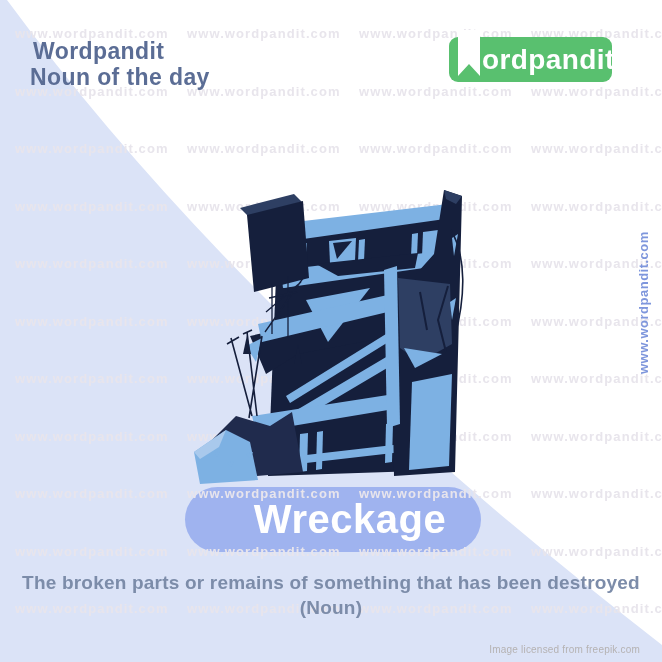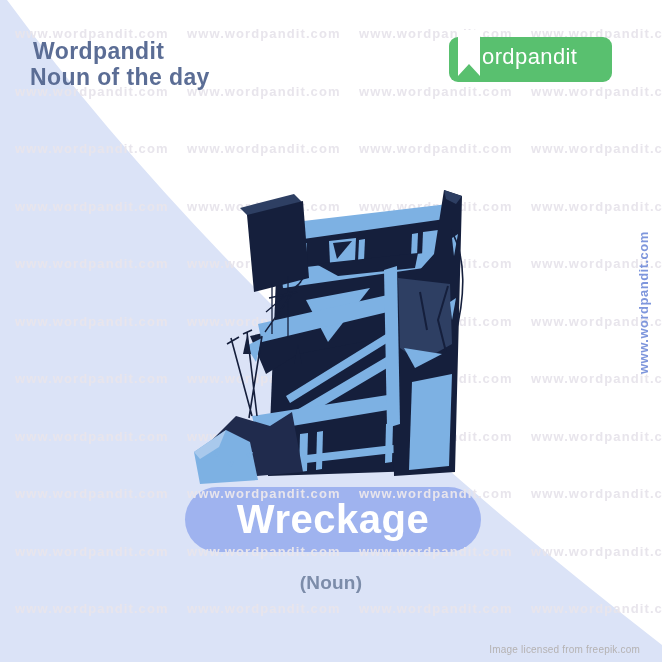--- a/index.html
+++ b/index.html
@@ -27,26 +27,26 @@
   }
   .ill-svg{z-index:4;}
   .header{position:absolute;left:0;top:38px;z-index:5;color:var(--c-header-text);}
   .brand-line{position:absolute;left:33px;top:0;font-size:23px;font-weight:700;letter-spacing:.4px;white-space:nowrap;}
   .tagline-line{position:absolute;left:30px;top:26px;font-size:23px;font-weight:700;letter-spacing:.4px;white-space:nowrap;}
   .logo{
     position:absolute;left:449px;top:37px;width:163px;height:45px;z-index:5;
     background:var(--c-logo-green);border-radius:9px;
   }
   .logo-text{
-    position:absolute;left:33px;top:7px;font-size:22px;font-weight:400;
+    position:absolute;left:33px;top:7px;font-size:28px;font-weight:700;
     color:var(--c-logo-text);letter-spacing:.4px;white-space:nowrap;
   }
   .logo-ribbon{position:absolute;left:8px;top:-7px;width:24px;height:47px;}
   .word-label{
-    position:absolute;left:185px;top:487px;width:296px;height:65px;z-index:6;
+    position:absolute;left:202px;top:487px;width:296px;height:65px;z-index:6;
     display:flex;align-items:center;justify-content:center;
     font-size:40px;font-weight:700;color:var(--c-pill-text);letter-spacing:.5px;
   }
   .definition{
     position:absolute;left:0;top:570px;width:662px;z-index:5;text-align:center;
     color:var(--c-definition-text);font-size:19px;font-weight:600;line-height:25px;
     letter-spacing:.2px;
   }
   .credit{
     position:absolute;right:22px;top:644px;z-index:5;font-size:10px;
@@ -181,18 +181,19 @@
   <div class="logo">
     <svg class="logo-ribbon" viewBox="0 0 24 47">
       <polygon points="1,0 23,0 23,46 12,34 1,46" fill="#ffffff"></polygon>
     </svg>
     <div class="logo-text">ordpandit</div>
   </div>
 
   <div class="word-label">Wreckage</div>
 
   <div class="definition">
+    <div>The broken parts or remains of something that has been destroyed</div>
     <div>(Noun)</div>
   </div>
 
   <div class="credit">Image licensed from freepik.com</div>
 
 </div>
 
 </body></html>

